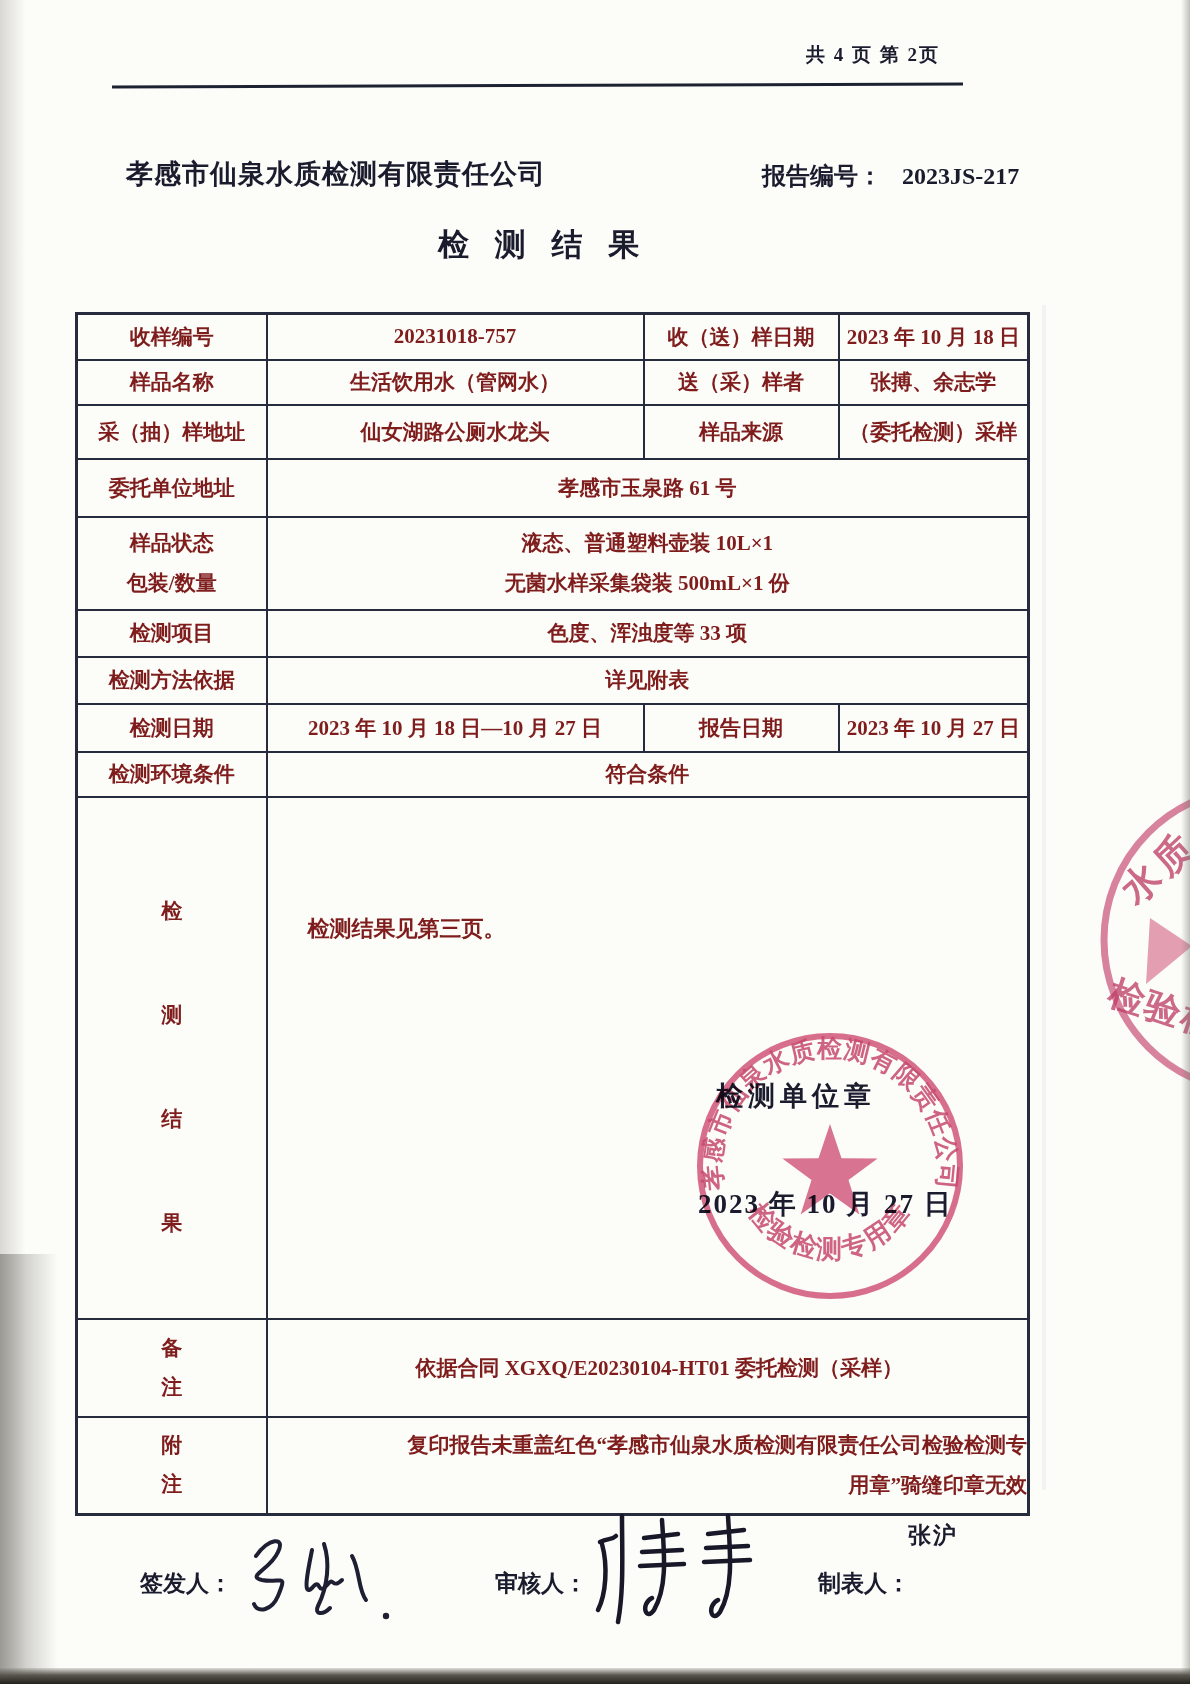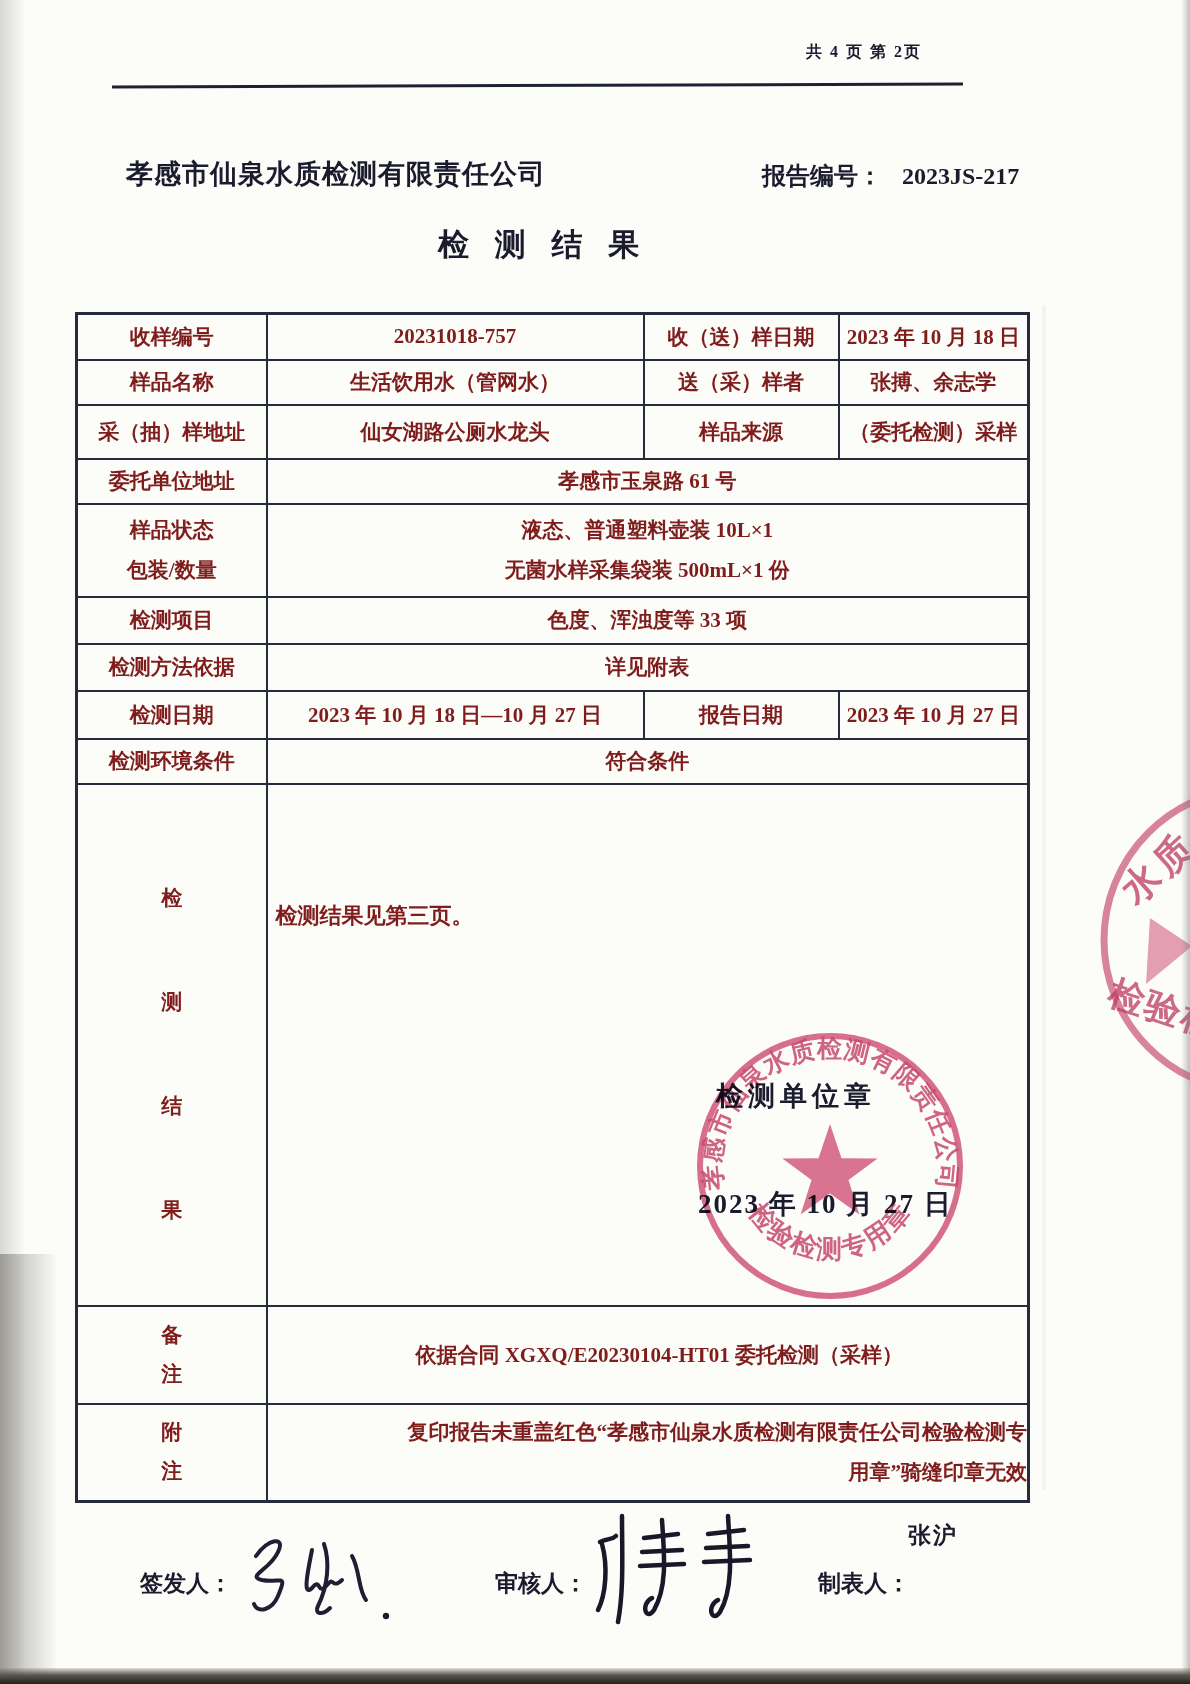--- a/index.html
+++ b/index.html
@@ -2,40 +2,40 @@
 <html><head>
 <meta charset="utf-8">
 <style>
   html,body{margin:0;padding:0;background:#e8e8e4;}
   .page{
     position:relative; width:1190px; height:1684px; overflow:hidden;
     background:#fcfcf9; color:#1b1b2e;
     font-family:"Liberation Serif","DejaVu Serif",serif;
   }
   
-  .page-info{position:absolute; top:42px; left:806px; font-size:16px; font-weight:700; letter-spacing:2px;}
+  .page-info{position:absolute; top:42px; left:806px; font-size:19px; font-weight:700; letter-spacing:2px;}
   .header-rule{position:absolute; left:112px; top:84px; width:851px; height:3px; background:#1d2233; transform:rotate(-0.2deg);}
   .company{position:absolute; left:126px; top:156px; font-size:27px; font-weight:700; letter-spacing:1px;}
   .report-no{position:absolute; left:762px; top:160px; font-size:24px; font-weight:700;}
   .report-no .rep-val{margin-left:20px;}
   .doc-title{position:absolute; left:438px; top:224px; font-size:31px; font-weight:700; letter-spacing:9px;}
   
   .report-table{
     position:absolute; left:75px; top:312px; width:952px;
     border-collapse:collapse; table-layout:fixed;
     font-size:21px; font-weight:700; color:#7f1d1d;
     border:3px solid #262b3d;
   }
   .report-table td{border:2.4px solid #262b3d; text-align:center; vertical-align:middle; padding:0; overflow:hidden;}
   .val-left{text-align:center; padding-left:24px !important;}
   .twolines{display:flex; flex-direction:column; justify-content:space-evenly; height:90px;}
   .vstack{display:flex; flex-direction:column; justify-content:space-evenly; align-items:center; width:100%;}
   .vchar{display:block; line-height:1;}
   .result-cell{vertical-align:top !important; text-align:left !important;}
-  .result-text{padding:116px 0 0 8px; font-size:22px;}
+  .result-text{padding:116px 0 0 40px; font-size:22px;}
   .note-lines{display:flex; flex-direction:column; justify-content:space-evenly; height:94px; text-align:right; padding-left:24px;}
   
   .stamp-unit-label{position:absolute; left:716px; top:1078px; font-size:27px; font-weight:700; letter-spacing:5px; z-index:3;}
   .stamp-date{position:absolute; left:698px; top:1186px; font-size:27px; font-weight:700; letter-spacing:2px; z-index:3;}
   .stamp-svg{position:absolute; left:685px; top:1016px; mix-blend-mode:multiply; z-index:4;}
   .edge-stamp-svg{position:absolute; left:1088px; top:778px; mix-blend-mode:multiply; z-index:4;}
   
   .sig-label{position:absolute; font-size:23px; font-weight:700; top:1568px;}
   .sig-issuer-label{left:140px;}
   .sig-reviewer-label{left:495px;}
@@ -86,21 +86,21 @@
       <td>生活饮用水（管网水）</td>
       <td>送（采）样者</td>
       <td>张搏、余志学</td>
     </tr>
     <tr style="height:54px">
       <td>采（抽）样地址</td>
       <td>仙女湖路公厕水龙头</td>
       <td>样品来源</td>
       <td>（委托检测）采样</td>
     </tr>
-    <tr style="height:45px">
+    <tr style="height:58px">
       <td>委托单位地址</td>
       <td colspan="3">孝感市玉泉路 61 号</td>
     </tr>
     <tr style="height:93px">
       <td>
         <div class="twolines">
           <div>样品状态</div>
           <div>包装/数量</div>
         </div>
       </td>

